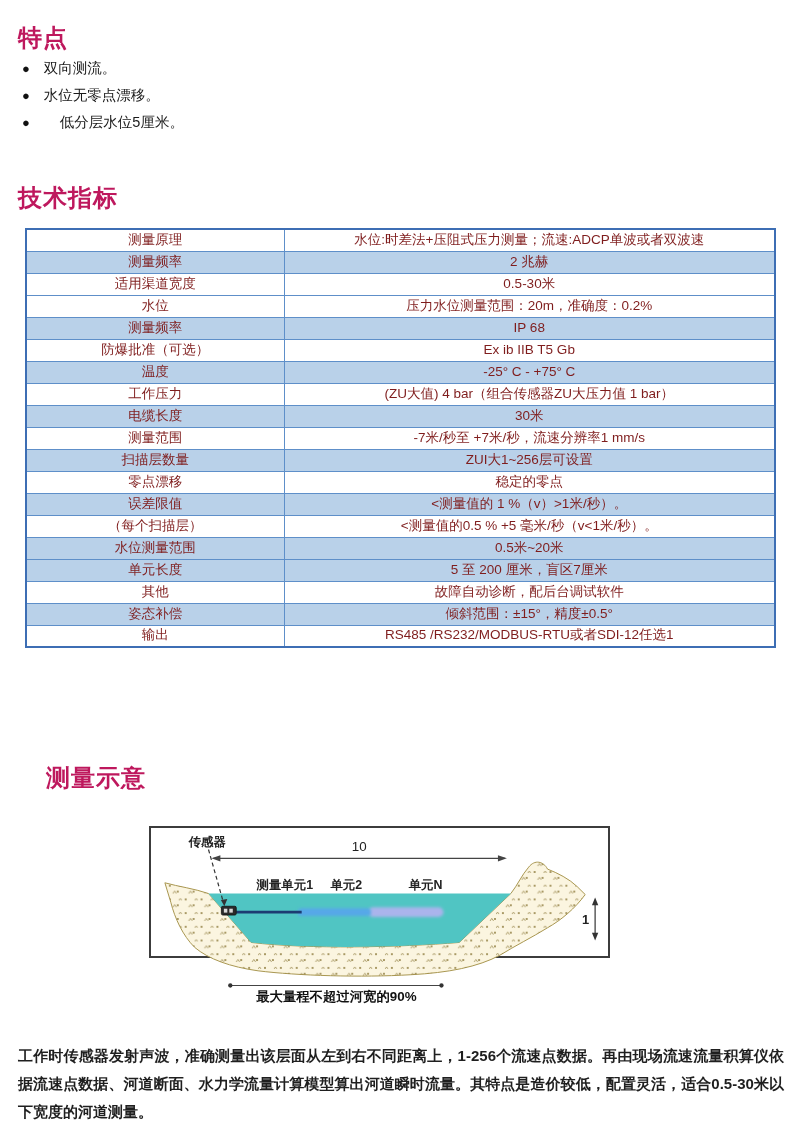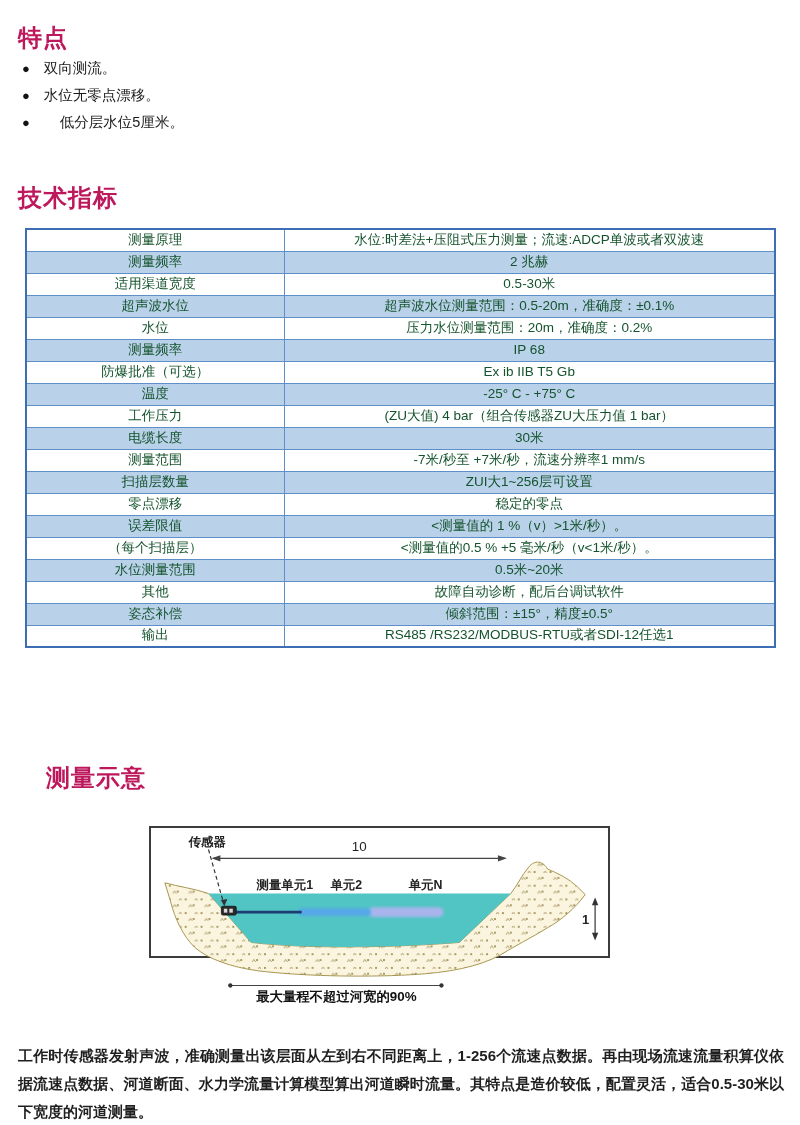--- a/index.html
+++ b/index.html
@@ -27,21 +27,21 @@
 
   table.specs {
     position:absolute; left:25px; top:228px; width:751px;
     border-collapse:collapse; table-layout:fixed;
     border:2px solid #3d6eb4;
   }
   table.specs td {
     border:1px solid #5e8fc9;
     height:22px; padding:1px 17px;
     font-size:13.5px; text-align:center; vertical-align:middle;
-    color:#14532d; line-height:1.25;
+    color:#7f1d1d; line-height:1.25;
     overflow:hidden; white-space:nowrap;
   }
   table.specs col.c1 { width:258px; }
   table.specs tr.alt td { background:#b9d1e9; }
 
   .diagram-frame {
     position:absolute; left:149px; top:826px;
     width:461px; height:132px;
     border:2px solid #3c3c3c; background:#fff;
   }
@@ -89,24 +89,20 @@
           <td>水位:时差法+压阻式压力测量；流速:ADCP单波或者双波速</td>
         </tr>
         <tr class="alt">
           <td>测量频率</td>
           <td>2 兆赫</td>
         </tr>
         <tr>
           <td>适用渠道宽度</td>
           <td>0.5-30米</td>
         </tr>
-        <tr class="alt">
-          <td>超声波水位</td>
-          <td>超声波水位测量范围：0.5-20m，准确度：±0.1%</td>
-        </tr>
         <tr>
           <td>水位</td>
           <td>压力水位测量范围：20m，准确度：0.2%</td>
         </tr>
         <tr class="alt">
           <td>测量频率</td>
           <td>IP 68</td>
         </tr>
         <tr>
           <td>防爆批准（可选）</td>
@@ -140,20 +136,24 @@
           <td>误差限值</td>
           <td>&lt;测量值的 1 %（v）&gt;1米/秒）。</td>
         </tr>
         <tr>
           <td>（每个扫描层）</td>
           <td>&lt;测量值的0.5 % +5 毫米/秒（v&lt;1米/秒）。</td>
         </tr>
         <tr class="alt">
           <td>水位测量范围</td>
           <td>0.5米~20米</td>
+        </tr>
+        <tr class="alt">
+          <td>单元长度</td>
+          <td>5 至 200 厘米，盲区7厘米</td>
         </tr>
         <tr>
           <td>其他</td>
           <td>故障自动诊断，配后台调试软件</td>
         </tr>
         <tr class="alt">
           <td>姿态补偿</td>
           <td>倾斜范围：±15°，精度±0.5°</td>
         </tr>
         <tr>

